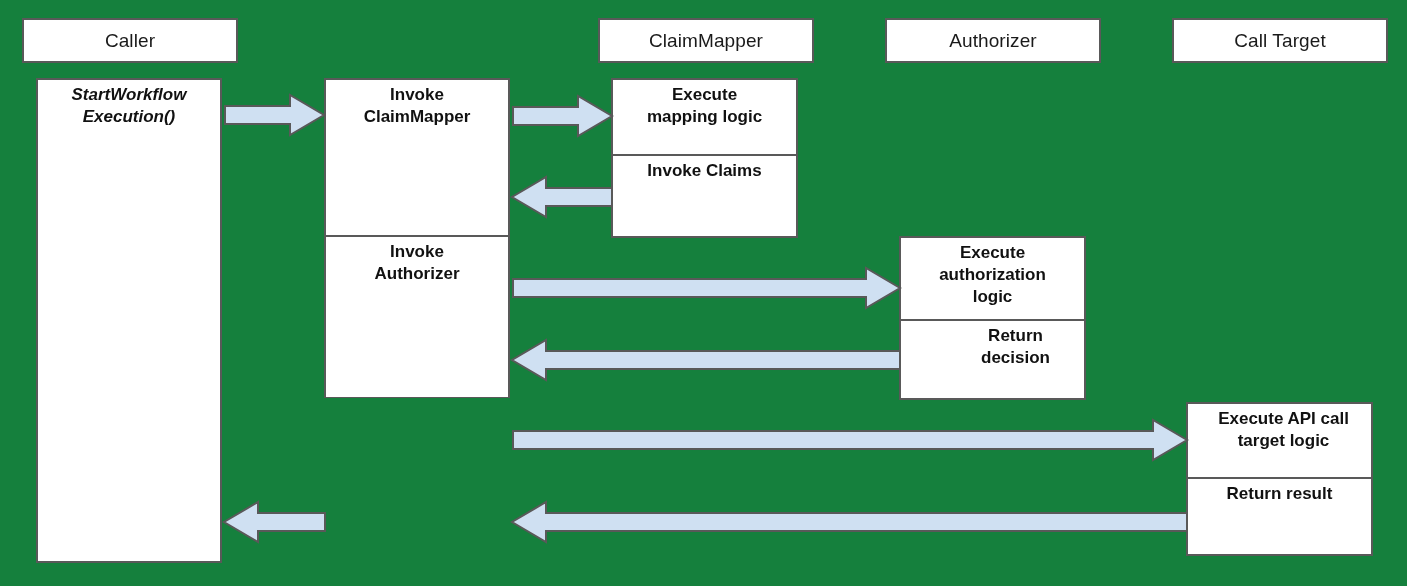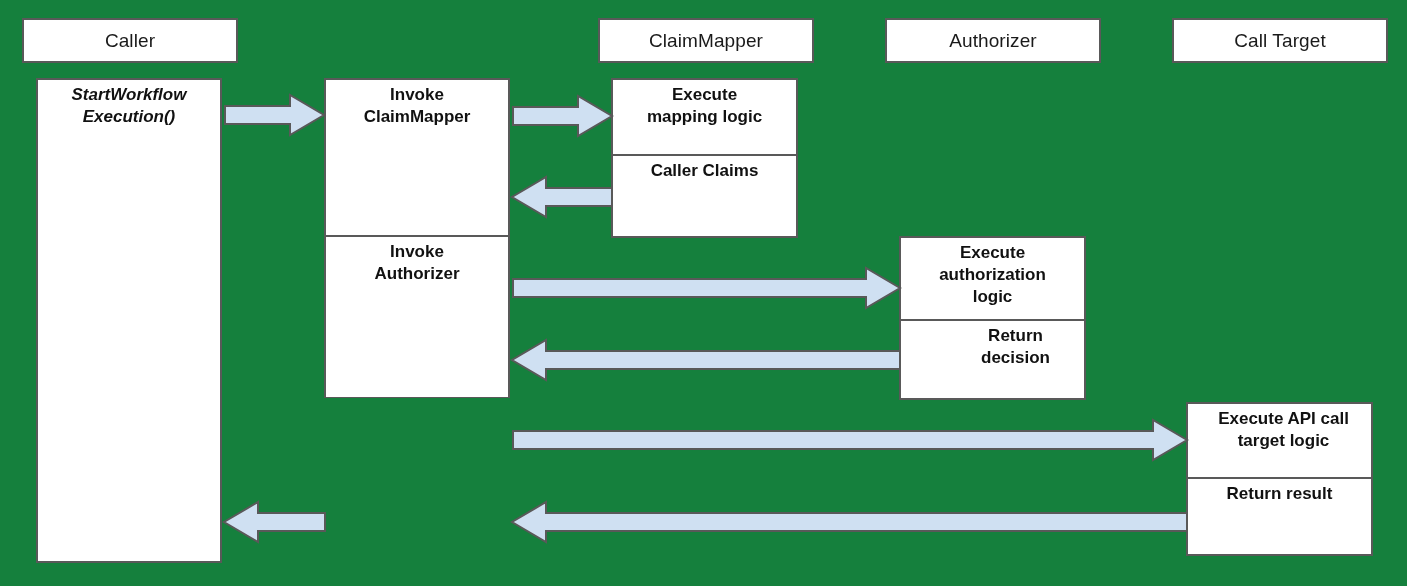--- a/index.html
+++ b/index.html
@@ -99,21 +99,21 @@
 Authorizer</span>
   </div>
 
 
   <div class="life-box seam-bottom" style="left:611px; top:78px; width:187px; height:77px;">
     <span style="white-space:pre-line;">Execute
 mapping logic</span>
   </div>
 
   <div class="life-box seam-top" style="left:611px; top:155px; width:187px; height:83px;">
-    <span style="white-space:pre-line;">Caller Claims</span>
+    <span style="white-space:pre-line;">Invoke Claims</span>
   </div>
 
   <div class="life-box seam-bottom" style="left:899px; top:236px; width:187px; height:84px;">
     <span style="white-space:pre-line;">Execute
 authorization
 logic</span>
   </div>
 
   <div class="life-box seam-top" style="left:899px; top:320px; width:187px; height:80px;">
     <span style="white-space:pre-line;margin-left:46px;">Return decision</span>

